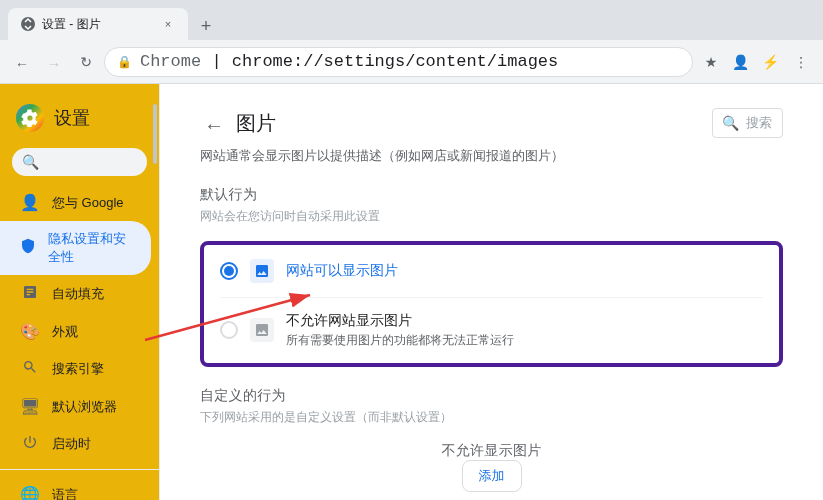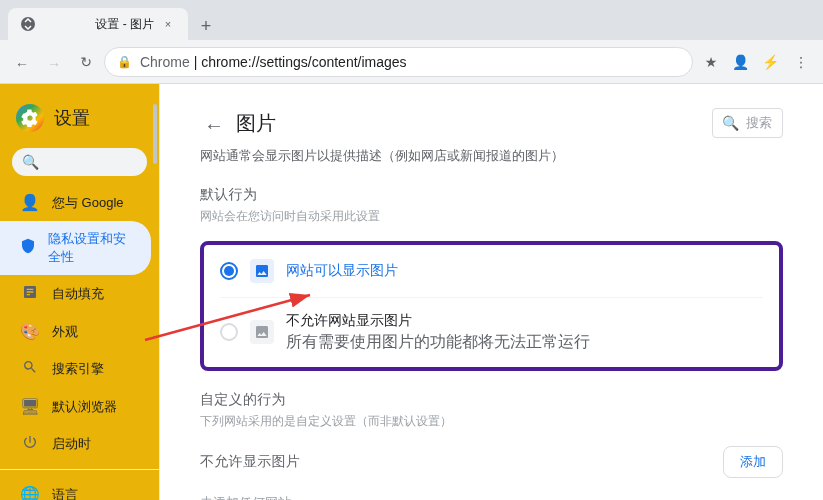--- a/index.html
+++ b/index.html
@@ -5,31 +5,31 @@
     * { margin: 0; padding: 0; box-sizing: border-box; }
     body { font-family: 'Microsoft YaHei', Arial, sans-serif; background: #f1f3f4; width: 823px; height: 500px; overflow: hidden; font-size: 13px; color: #202124; }
 
     
     .browser-window { width: 823px; height: 500px; display: flex; flex-direction: column; background: #dee1e6; }
 
     
     .tab-bar { display: flex; align-items: flex-end; height: 40px; background: #dee1e6; padding: 0 8px; }
     .tab { display: flex; align-items: center; background: #f1f3f4; border-radius: 8px 8px 0 0; padding: 0 12px; height: 32px; min-width: 180px; gap: 6px; position: relative; }
     .tab-favicon { width: 16px; height: 16px; }
-    .tab-title { font-size: 12px; color: #202124; flex: 1; white-space: nowrap; overflow: hidden; text-overflow: ellipsis; text-align: right; }
+    .tab-title { font-size: 12px; color: #202124; flex: 1; white-space: nowrap; overflow: hidden; text-overflow: ellipsis; }
     .tab-close { width: 16px; height: 16px; border-radius: 50%; display: flex; align-items: center; justify-content: center; color: #5f6368; font-size: 11px; cursor: pointer; }
     .tab-new { width: 28px; height: 28px; border-radius: 50%; display: flex; align-items: center; justify-content: center; color: #5f6368; margin-left: 4px; font-size: 18px; cursor: pointer; }
 
     
     .nav-bar { display: flex; align-items: center; background: #f1f3f4; height: 44px; padding: 0 8px; gap: 4px; border-bottom: 1px solid #dadce0; }
     .nav-btn { width: 28px; height: 28px; border-radius: 50%; display: flex; align-items: center; justify-content: center; color: #5f6368; cursor: pointer; border: none; background: none; font-size: 14px; }
     .nav-btn.disabled { color: #c1c4c9; cursor: default; }
     .address-bar { flex: 1; display: flex; align-items: center; background: white; border-radius: 20px; height: 30px; padding: 0 12px; gap: 8px; border: 1px solid #dadce0; }
     .address-bar-lock { color: #5f6368; font-size: 12px; }
-    .address-bar-text { font-size: 14px; color: #202124; flex: 1; }
+    .address-bar-text { font-size: 17px; color: #202124; flex: 1; font-family: Liberation Mono, monospace; }
     .address-bar-text .chrome-label { color: #5f6368; }
     .address-bar-text .settings-path { color: #202124; }
     .nav-extra { display: flex; align-items: center; gap: 2px; }
 
     
     .browser-content { display: flex; flex: 1; background: white; overflow: hidden; }
 
     
     .sidebar { width: 160px; background: #eab308; padding: 8px 0; border-right: 1px solid #e8eaed; overflow-y: auto; flex-shrink: 0; }
     .sidebar-header { display: flex; align-items: center; gap: 10px; padding: 12px 16px; margin-bottom: 4px; }
@@ -69,26 +69,26 @@
     .radio-option { display: flex; align-items: center; gap: 12px; padding: 12px 0; border-bottom: 1px solid #f1f3f4; }
     .radio-option:last-of-type { border-bottom: none; }
     .radio-circle { width: 18px; height: 18px; border-radius: 50%; border: 2px solid #dadce0; display: flex; align-items: center; justify-content: center; flex-shrink: 0; cursor: pointer; }
     .radio-circle.selected { border-color: #1a73e8; }
     .radio-circle.selected::after { content: ''; width: 10px; height: 10px; border-radius: 50%; background: #1a73e8; }
     .radio-icon { width: 24px; height: 24px; background: #e8f0fe; border-radius: 4px; display: flex; align-items: center; justify-content: center; color: #1a73e8; font-size: 14px; flex-shrink: 0; }
     .radio-icon.disabled-icon { background: #f1f3f4; color: #9aa0a6; }
     .radio-content { flex: 1; }
     .radio-title { font-size: 14px; color: #202124; }
     .radio-title.selected-text { color: #1a73e8; font-weight: 500; }
-    .radio-desc { font-size: 16px; color: #5f6368; margin-top: 2px; }
+    .radio-desc { font-size: 12px; color: #5f6368; margin-top: 2px; }
     .radio-options-box { border: 4px solid #4c1d95; border-radius: 8px; padding: 0 16px; margin-bottom: 20px; }
 
     
     .custom-section { margin-top: 4px; }
-    .custom-section-header { display: flex; align-items: center; justify-content: space-between; margin-bottom: 8px; }
+    .custom-section-header { display: flex; align-items: center; justify-content: space-between; margin-bottom: 8px; flex-direction: column; }
     .add-btn { background: none; border: 1px solid #dadce0; border-radius: 8px; padding: 6px 16px; font-size: 13px; color: #1a73e8; cursor: pointer; }
     .empty-text { font-size: 13px; color: #9aa0a6; padding: 8px 0; }
 
     
     .sidebar-scroll { position: relative; overflow: hidden; }
     .scroll-indicator { position: absolute; right: 2px; top: 20px; width: 4px; height: 60px; background: #c1c4c9; border-radius: 2px; }
   </style>
 </head>
 <body>
 

